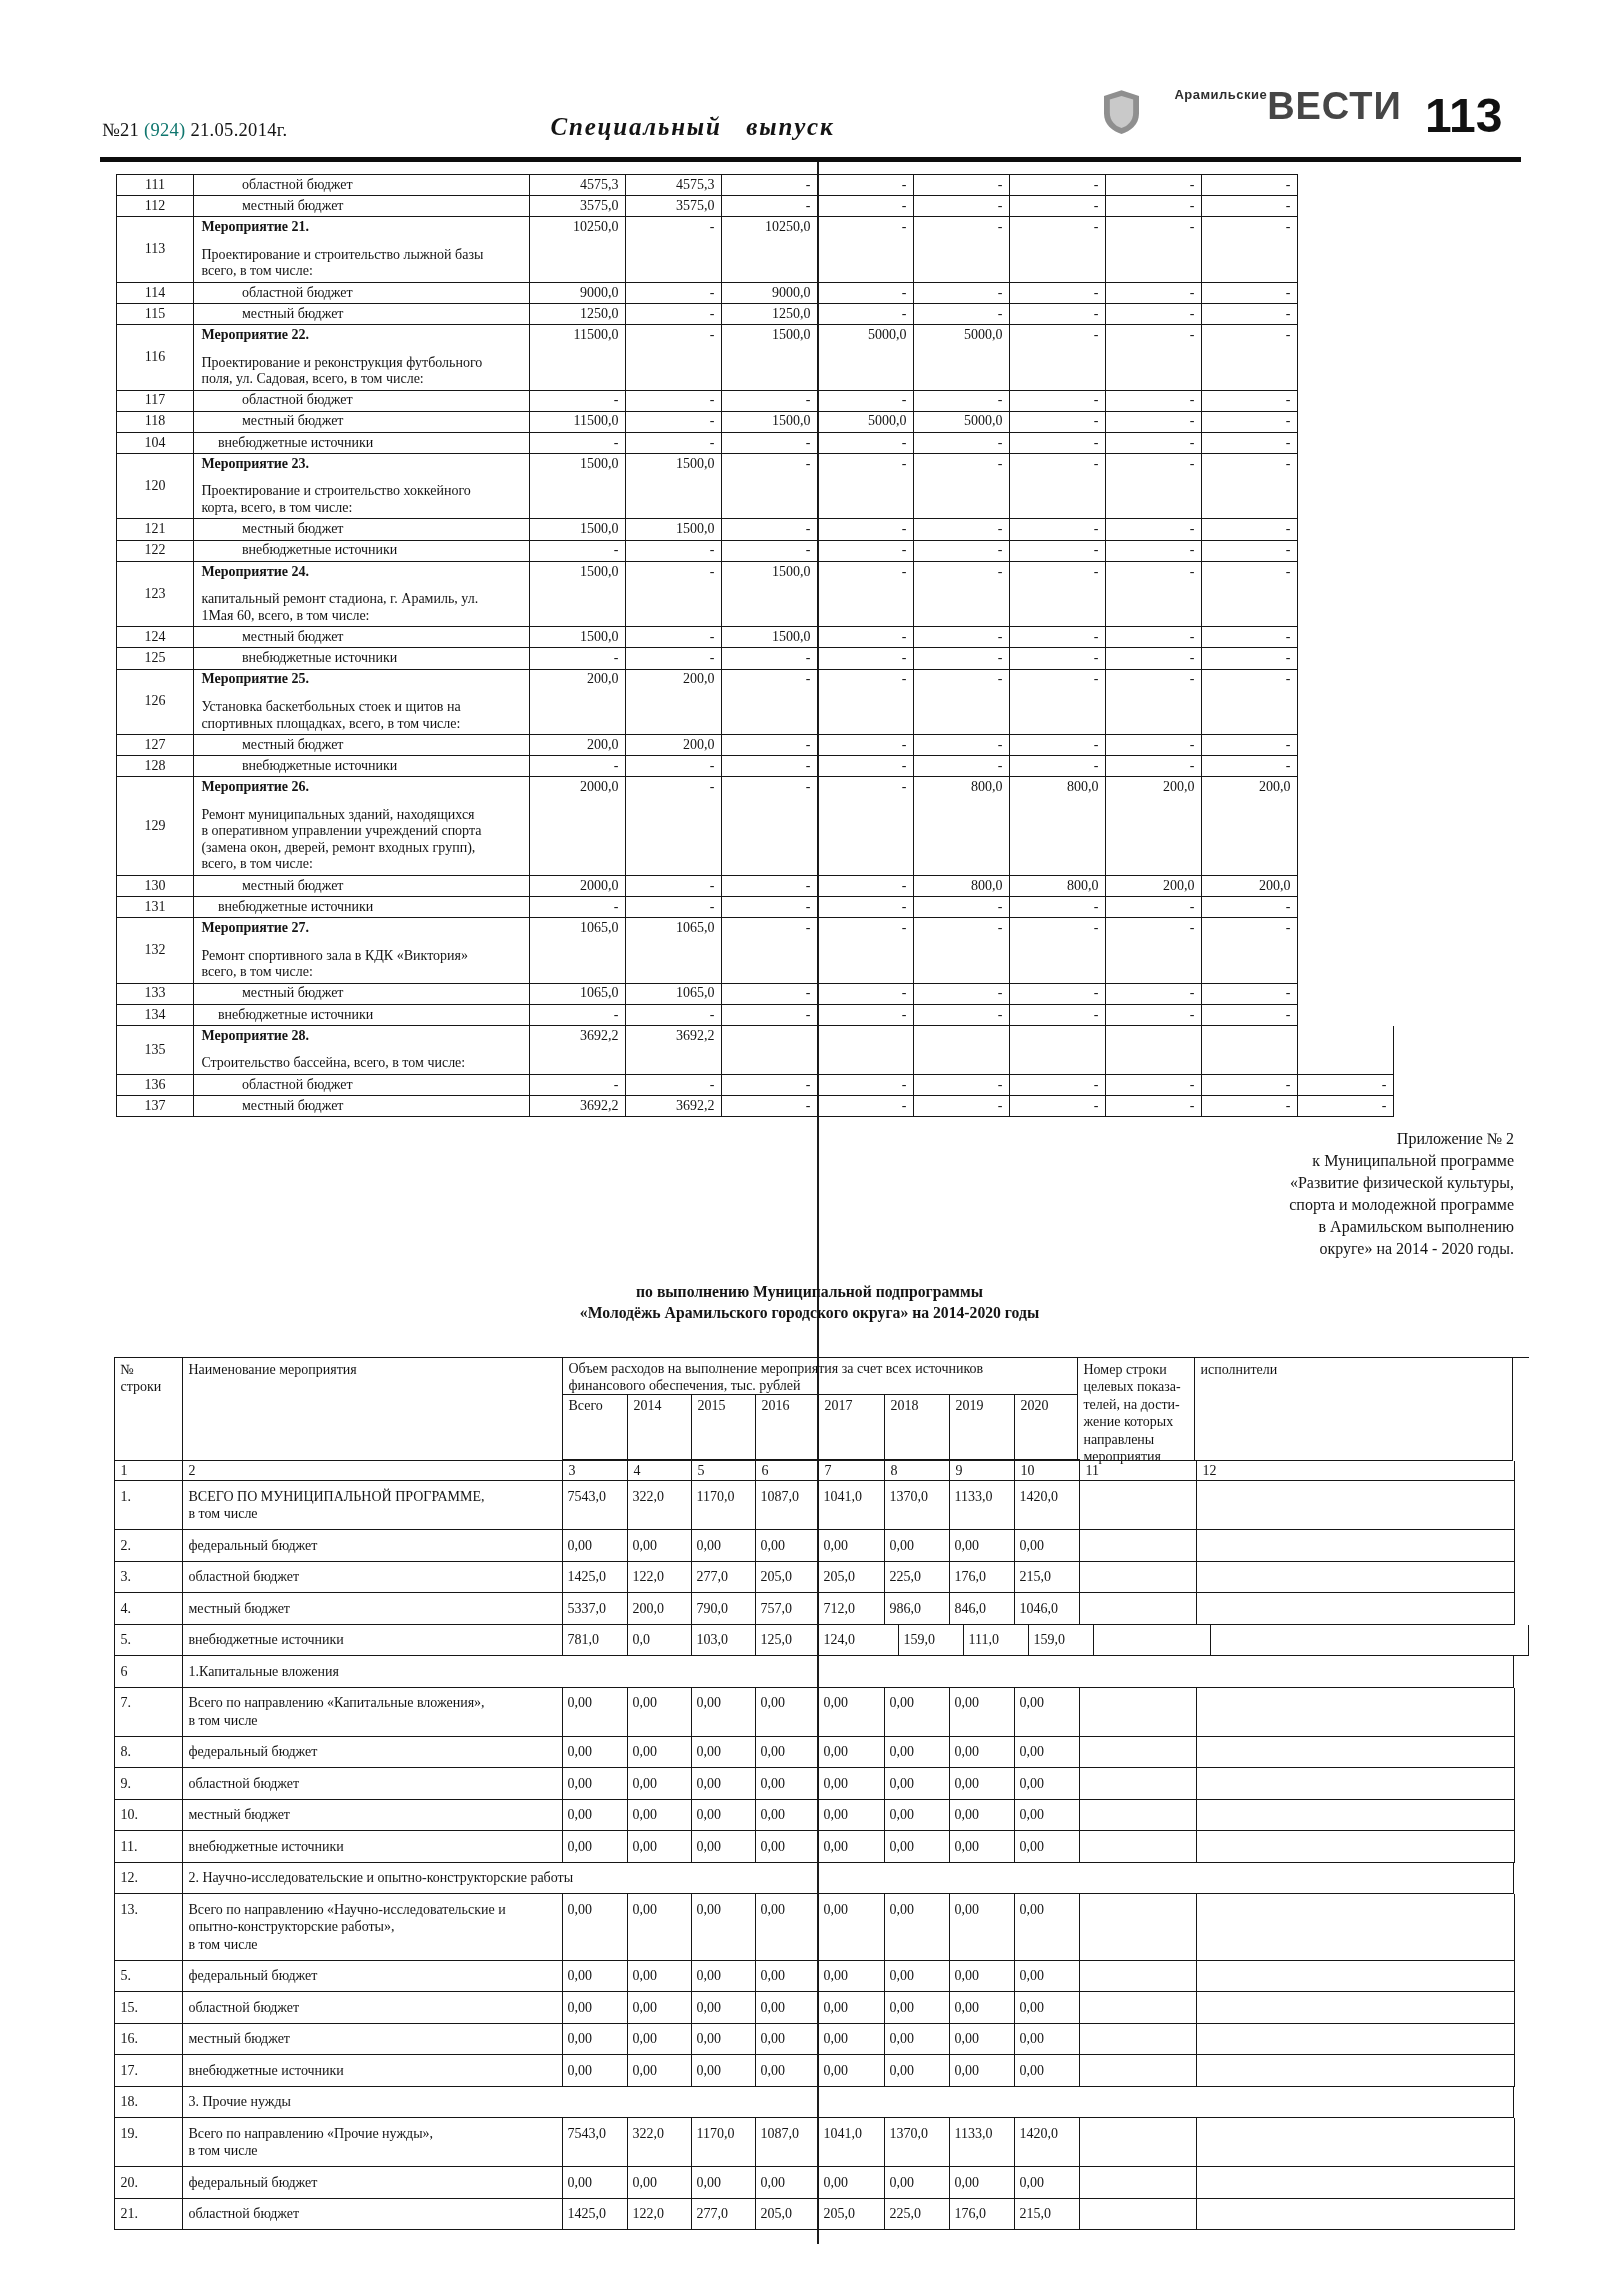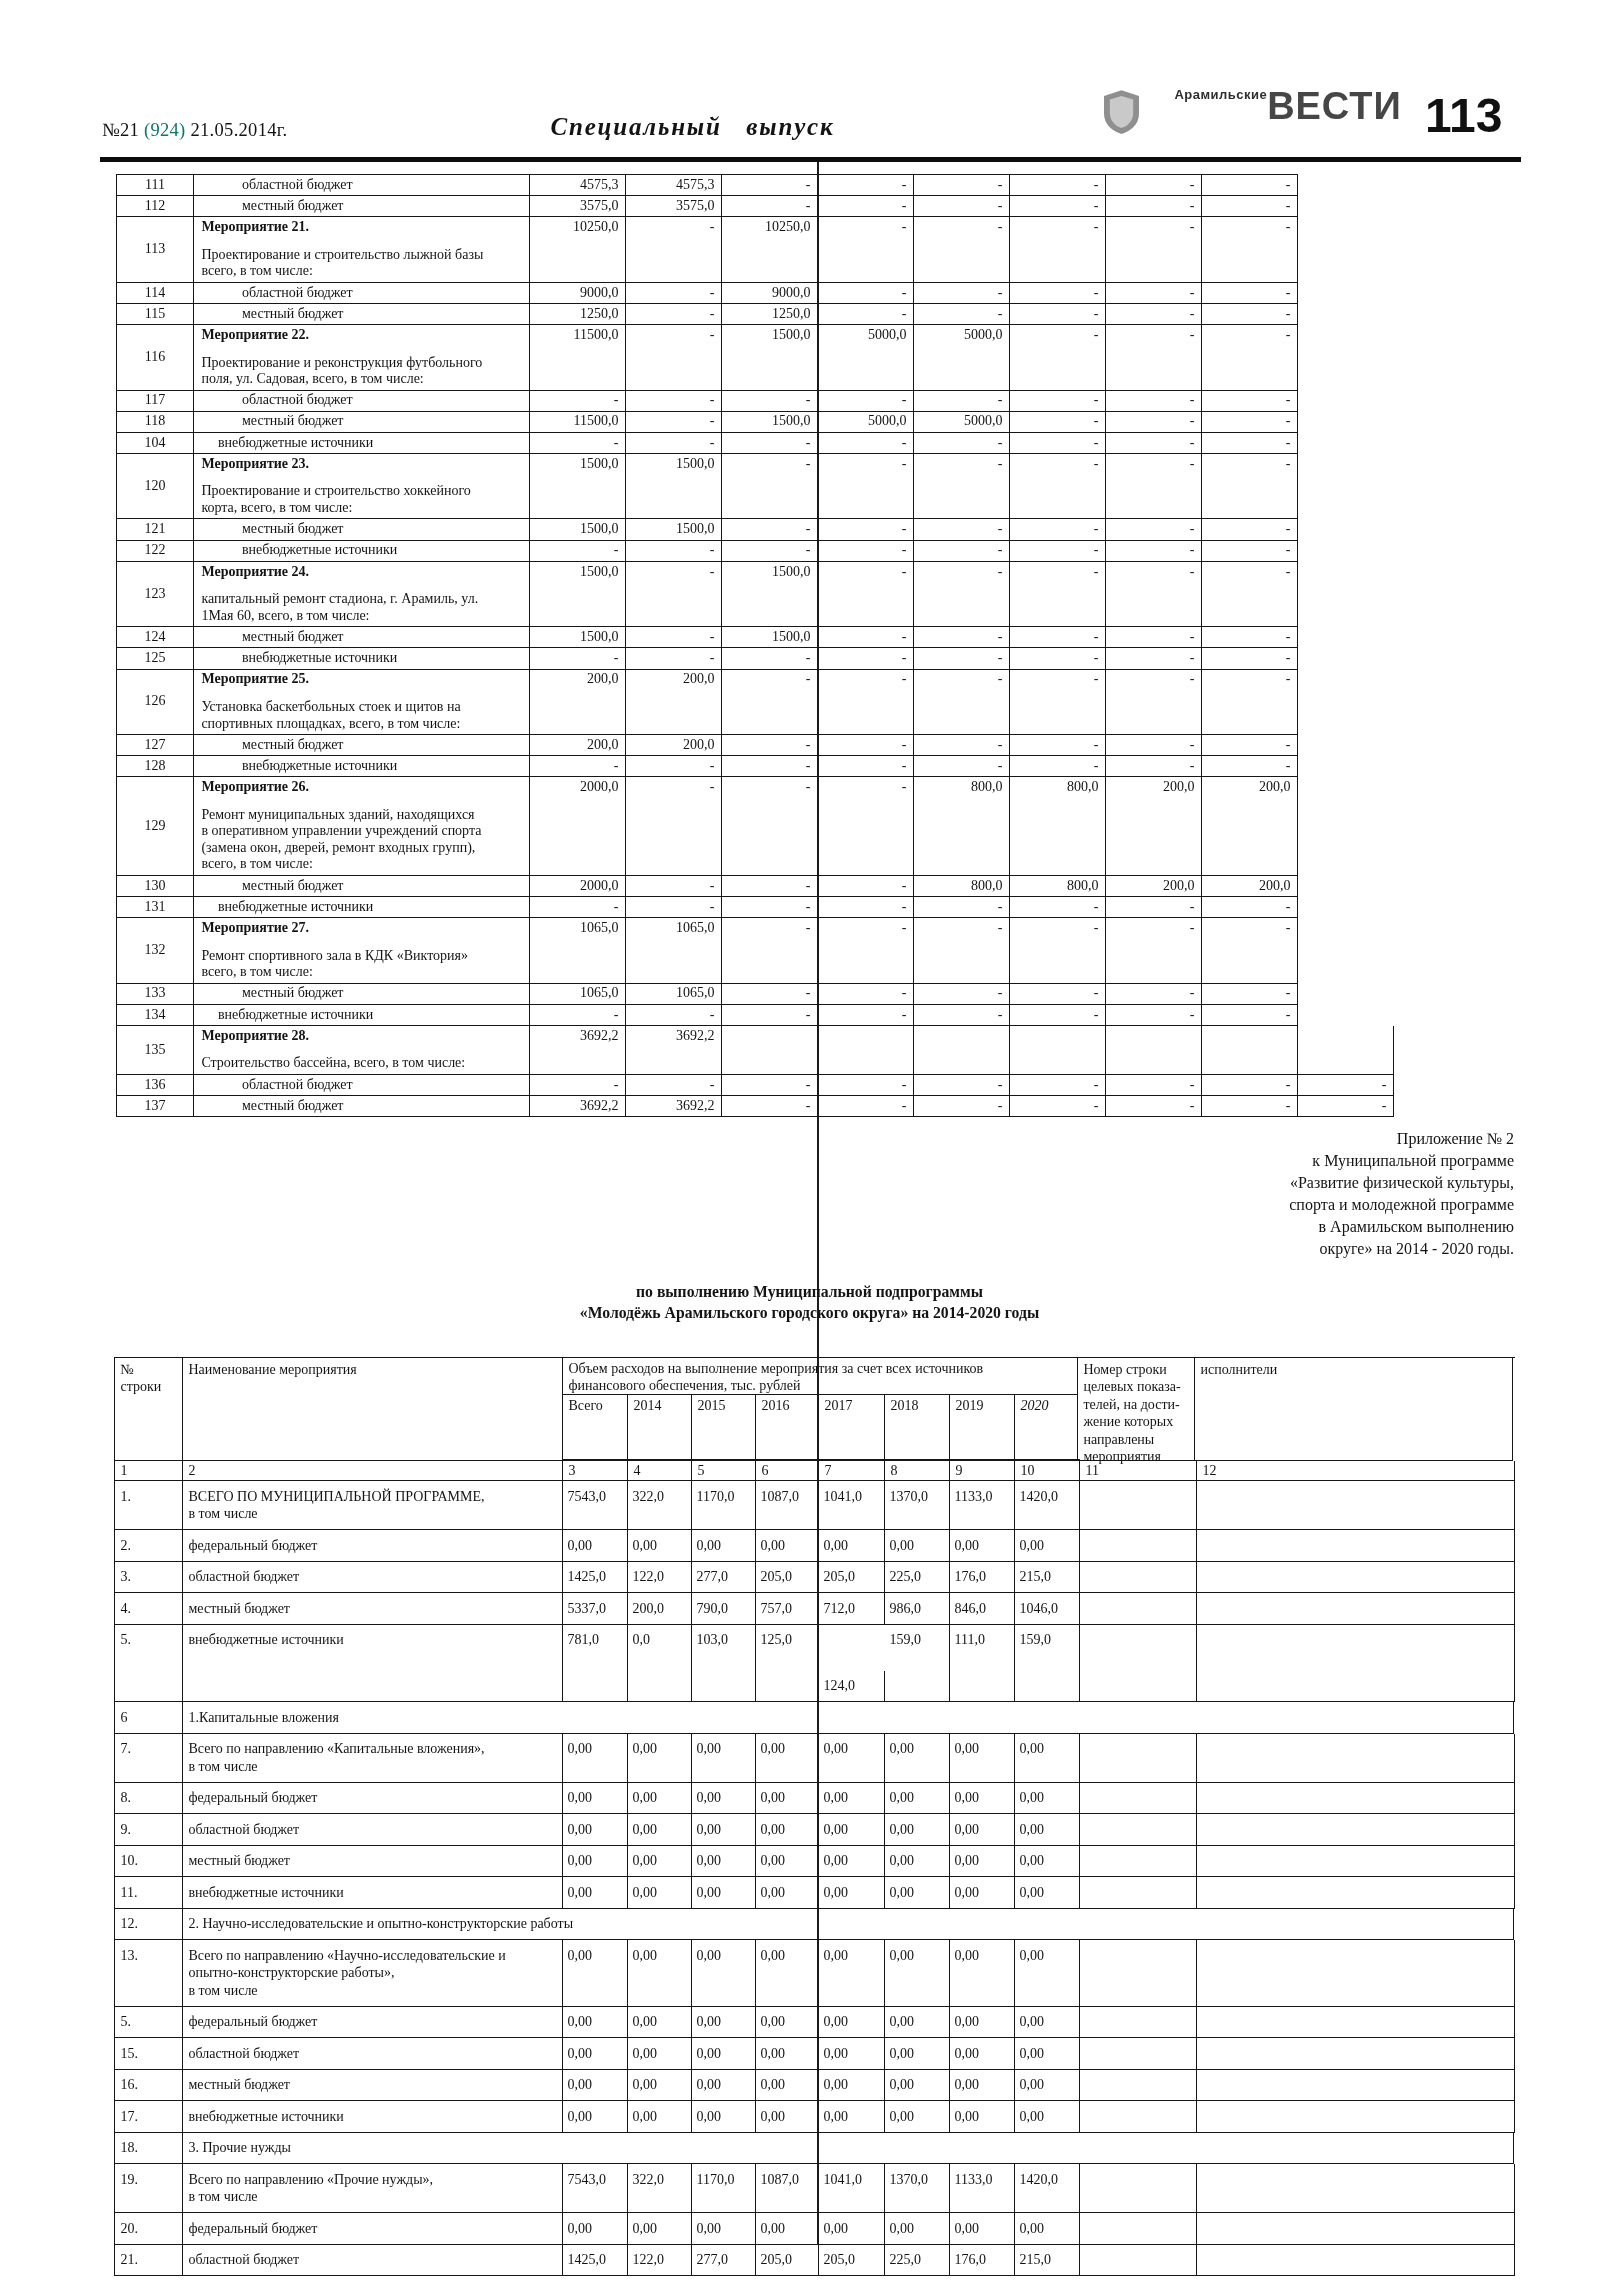--- a/index.html
+++ b/index.html
@@ -47,21 +47,21 @@
       border-top:0.9px solid #161616;}
   .lh-row{display:flex;height:103px;}
   .l-row{display:flex;}
   .lower-table .cell{border-right:0.9px solid #161616;border-bottom:0.9px solid #161616;flex:none;}
   .lh-row > *:first-child, .l-row > .cell:first-child{border-left:0.9px solid #161616;}
   .hcell{padding:2.8px 5.5px;white-space:pre-line;flex:none;}
   .hgroup{display:flex;flex-direction:column;border-right:0.9px solid #161616;border-bottom:0.9px solid #161616;flex:none;}
   .hgroup-label{height:37px;border-bottom:0.9px solid #161616;padding:1.8px 5.5px;white-space:pre-line;}
   .hsub-row{display:flex;flex:1;}
   .hsub{padding:1.8px 5.5px;border-bottom:none;}
-  .hsub:last-child{border-right:none;font-style:italic;}
+  .hsub:last-child{border-right:none;}
   .index-row{height:20px;}
   .index-row .cell{padding:0.9px 5.5px;}
   .lnum{padding:6.5px 5.5px;}
   .lname{padding:6.5px 5.5px;white-space:pre-line;}
   .lval{padding:6.5px 4.6px;}
   .lspan{padding:6.5px 5.5px;}
   .ltarget,.lexec{padding:6.5px 5.5px;}
 </style>
 </head>
 <body>
@@ -566,21 +566,21 @@
       <div class="cell ltarget" style="width: 117px;"></div>
       <div class="cell lexec" style="width: 318px;"></div>
     </div>
     <div class="l-row">
       <div class="cell lnum" style="width: 69px;">5.</div>
       <div class="cell lname" style="width: 380px;">внебюджетные источники</div>
       <div class="cell lval" style="width: 65px;">781,0</div>
       <div class="cell lval" style="width: 64px;">0,0</div>
       <div class="cell lval" style="width: 64px;">103,0</div>
       <div class="cell lval" style="width: 63px;">125,0</div>
-      <div class="cell lval" style="width: 66px; margin-top: 46px;">124,0</div>
+      <div class="cell lval" style="width: 80px;">124,0</div>
       <div class="cell lval" style="width: 65px;">159,0</div>
       <div class="cell lval" style="width: 65px;">111,0</div>
       <div class="cell lval" style="width: 65px;">159,0</div>
       <div class="cell ltarget" style="width: 117px;"></div>
       <div class="cell lexec" style="width: 318px;"></div>
     </div>
     <div class="l-row">
       <div class="cell lnum" style="width: 69px;">6</div>
       <div class="cell lspan" style="width: 1331px;">1.Капитальные вложения</div>
     </div>

